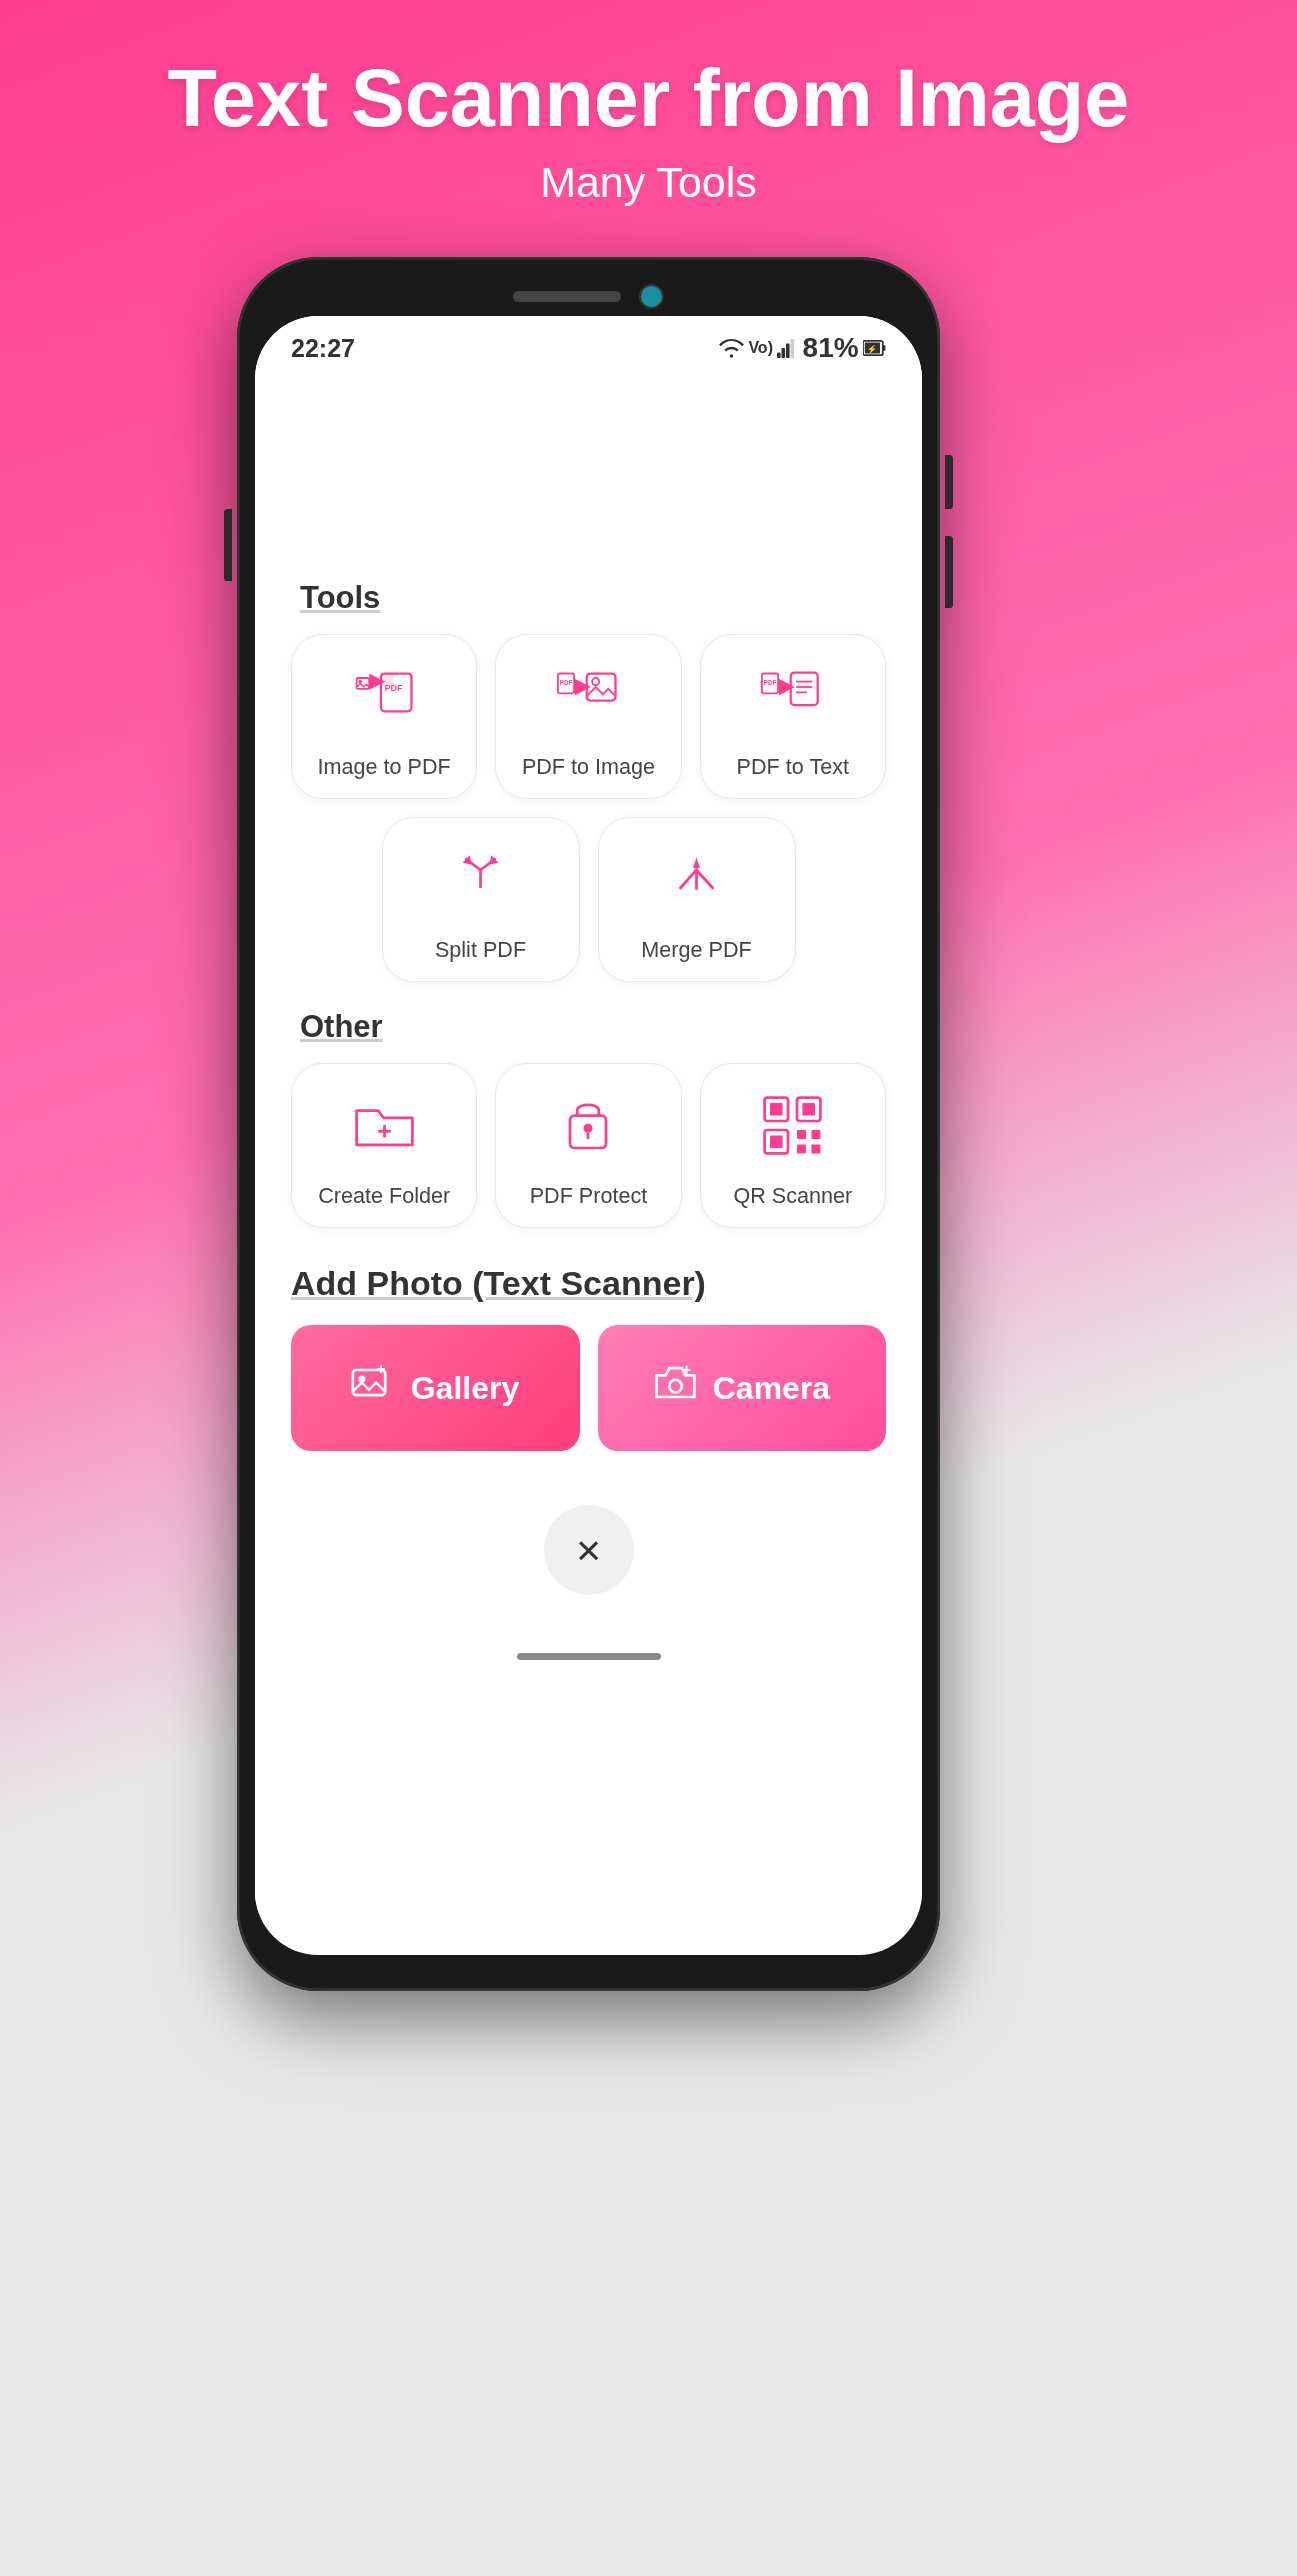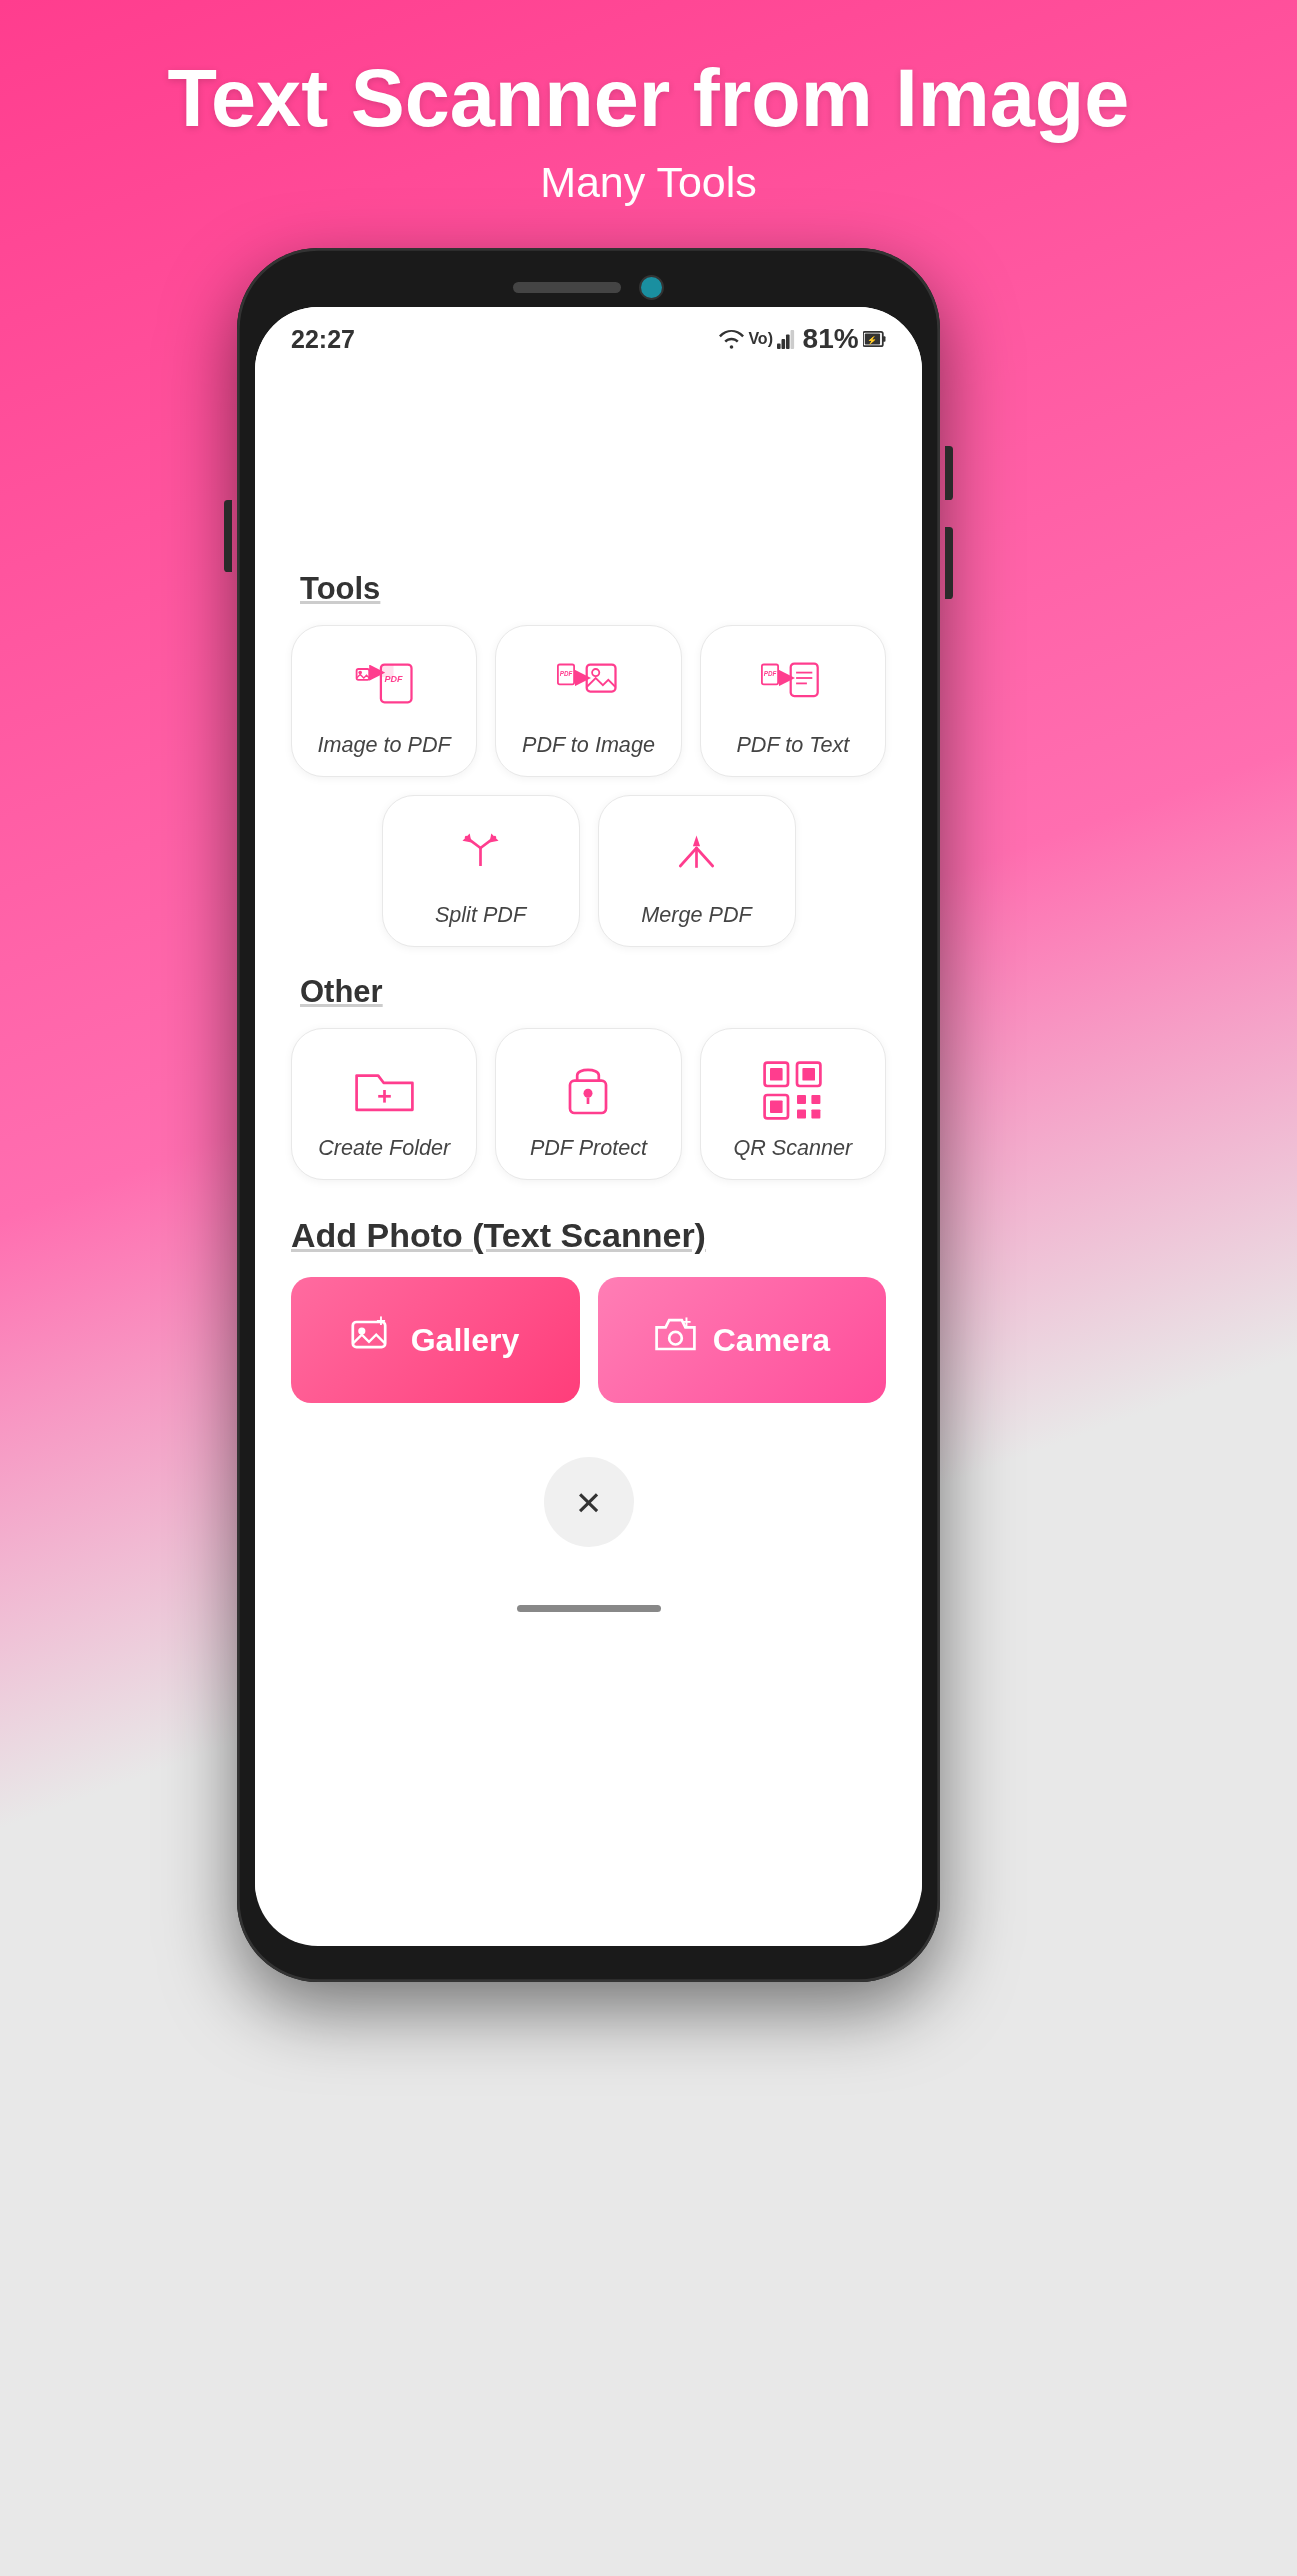--- a/index.html
+++ b/index.html
@@ -34,20 +34,21 @@
       font-size: 43px;
       font-weight: 400;
       margin-top: 9px;
       line-height: 1.4;
     }
 
     
     .phone-wrapper {
       position: relative;
       width: 823px;
+      margin-top: 9px;
       z-index: 2;
     }
 
     .phone-frame {
       width: 703px;
       min-height: 1711px;
       background: #1a1a1a;
       border-radius: 81px;
       padding: 27px 18px 36px 18px;
       box-shadow: 0 27px 72px rgba(0,0,0,0.5), inset 0 0 0 2.7px #333;
@@ -182,24 +183,23 @@
     .tool-card {
       flex: 1;
       background: white;
       border-radius: 32px;
       border: 1.4px solid #e8e8e8;
       display: flex;
       flex-direction: column;
       align-items: center;
       justify-content: center;
       padding: 25px 14.4px 18px 14.4px;
-      gap: 9px;
+      gap: 22px;
       box-shadow: 0 1.8px 9px rgba(0,0,0,0.05);
       cursor: pointer;
-      font-style: italic;
     }
 
     .tool-card-wide {
       min-width: 198px;
     }
 
     .tool-icon-wrap {
       width: 72px;
       height: 72px;
       display: flex;

